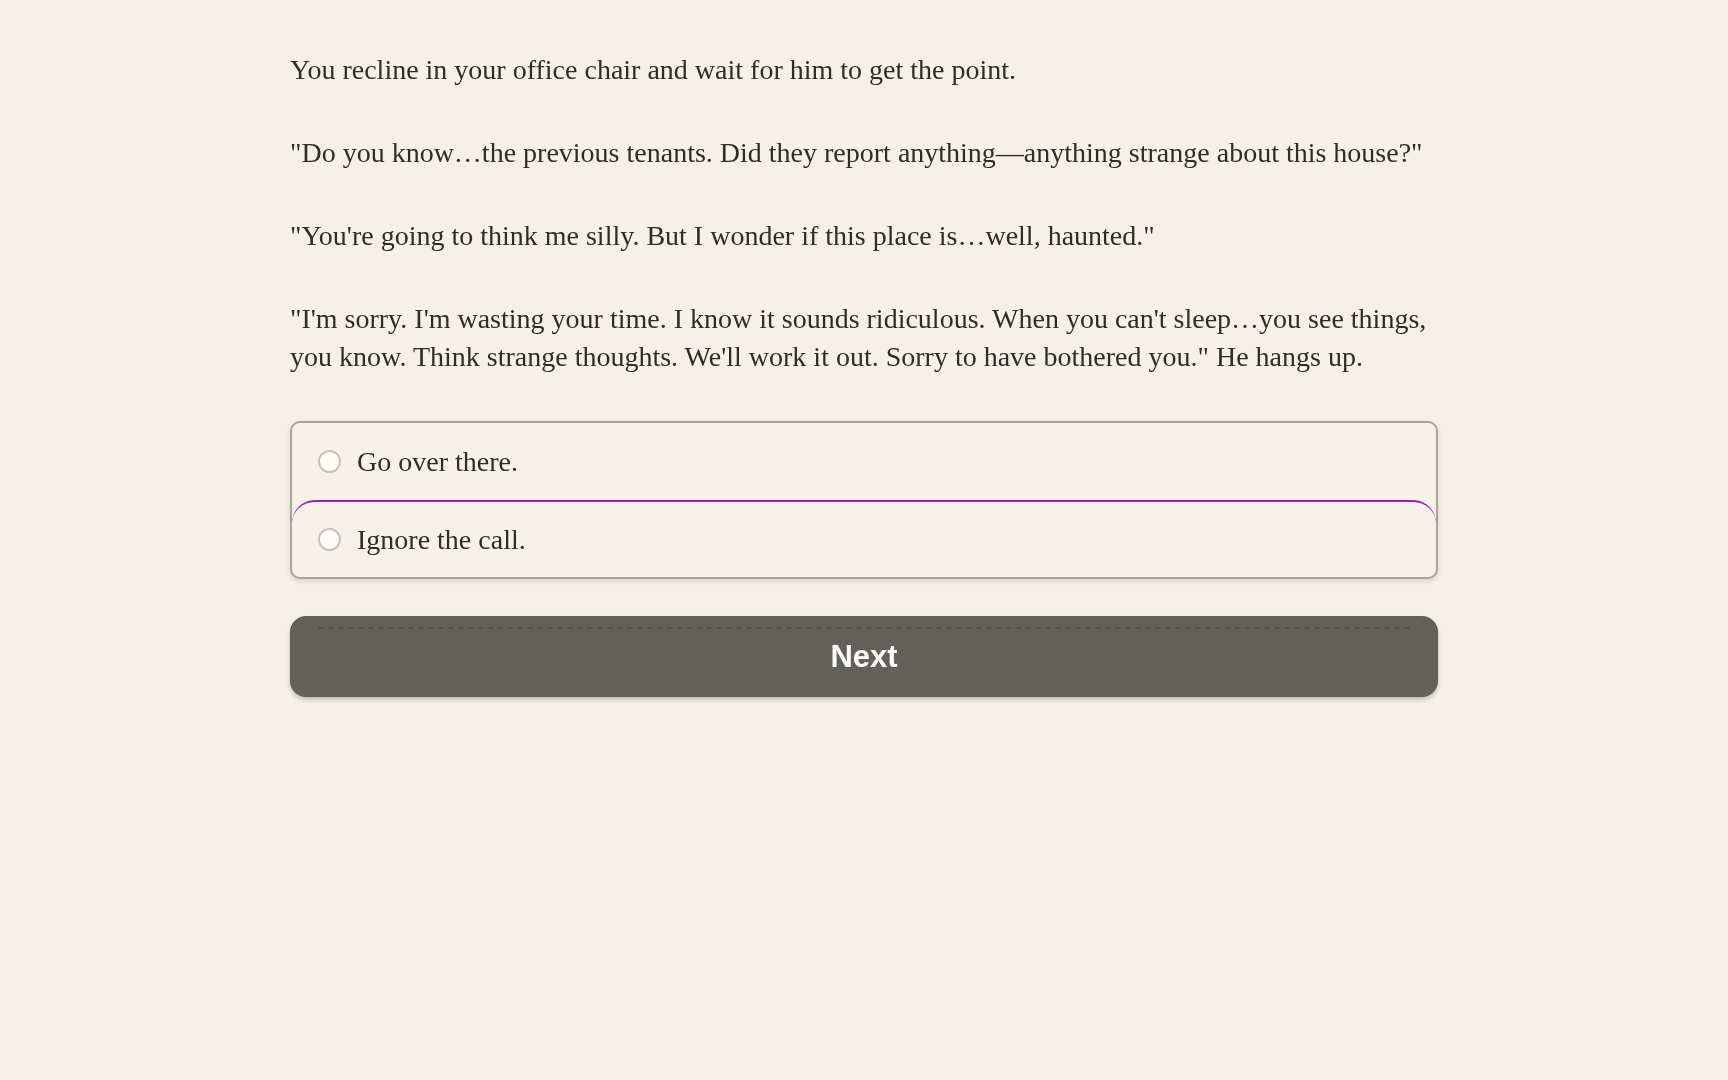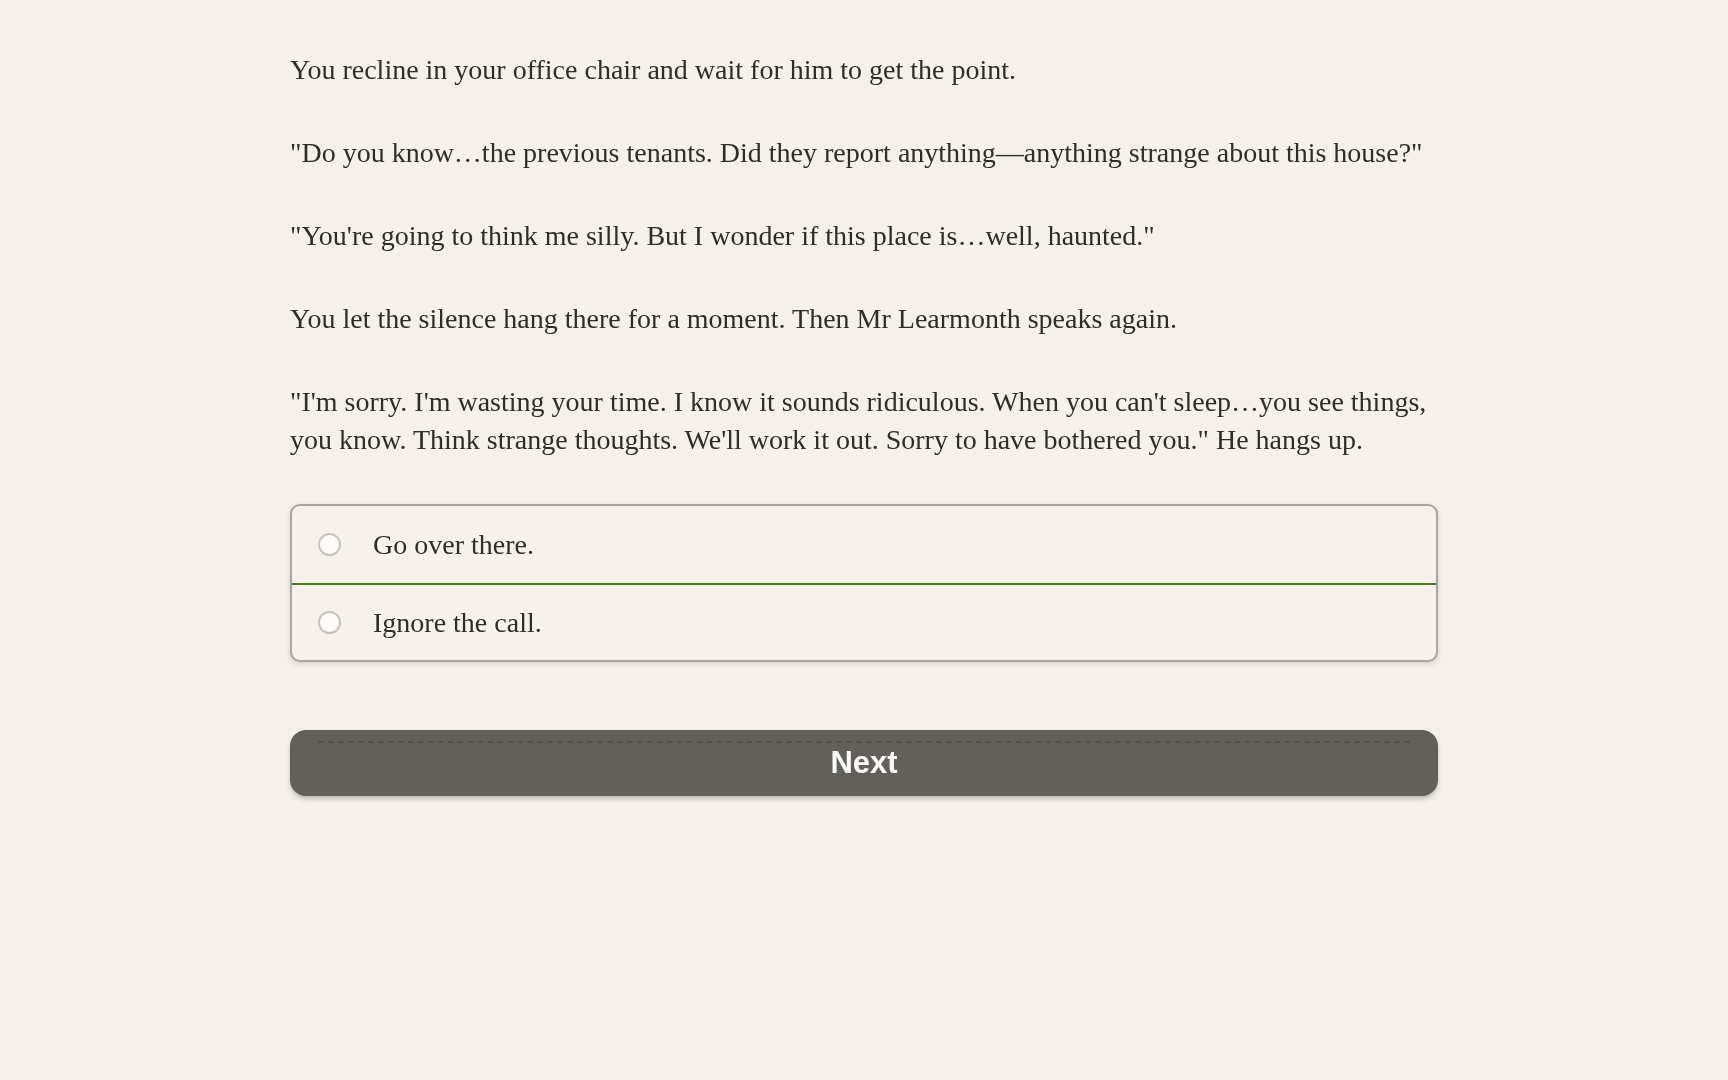--- a/index.html
+++ b/index.html
@@ -29,21 +29,22 @@
     overflow: hidden;
   }
   .choice-row {
     display: flex;
     align-items: center;
     height: 77px;
     padding-left: 26px;
     cursor: pointer;
   }
   .choice-row + .choice-row {
-    border-top: 2px solid #4d7c0f;
+    border-top: 2px solid #a21caf;
+    border-radius: 23px;
   }
   .choice-row.selected {
     background: #e1ddd3;
   }
   .radio {
     flex: 0 0 auto;
     width: 23px;
     height: 23px;
     border-radius: 50%;
     background: #fdfcf8;
@@ -61,27 +62,27 @@
     left: 50%;
     width: 8px;
     height: 8px;
     border-radius: 50%;
     background: #f6f4ee;
     transform: translate(-50%, -50%);
   }
   .choice-label {
     font-size: 28px;
     line-height: 38px;
-    margin-left: 32px;
+    margin-left: 16px;
   }
   .next-button {
     display: block;
     width: 100%;
-    height: 66px;
-    margin-top: 68px;
+    height: 81px;
+    margin-top: 37px;
     border: none;
     border-radius: 16px;
     background: #61605a;
     color: #fbfaf7;
     font-family: "Liberation Sans", "DejaVu Sans", sans-serif;
     font-weight: bold;
     font-size: 31px;
     cursor: pointer;
     position: relative;
     box-shadow: 0 3px 4px rgba(70, 64, 52, 0.28);
@@ -97,21 +98,20 @@
 </style>
 </head>
 <body>
 
 <div class="page">
 
   <div class="story">
     <p>You recline in your office chair and wait for him to get the point.</p>
     <p>"Do you know…the previous tenants. Did they report anything—anything strange about this house?"</p>
     <p>"You're going to think me silly. But I wonder if this place is…well, haunted."</p>
-    <p>You let the silence hang there for a moment. Then Mr Learmonth speaks again.</p>
     <p>"I'm sorry. I'm wasting your time. I know it sounds ridiculous. When you can't sleep…you see things, you know. Think strange thoughts. We'll work it out. Sorry to have bothered you." He hangs up.</p>
   </div>
 
   <div class="choice-box">
     <div class="choice-row">
       <span class="radio"></span>
       <span class="choice-label">Go over there.</span>
     </div>
     <div class="choice-row">
       <span class="radio"></span>

